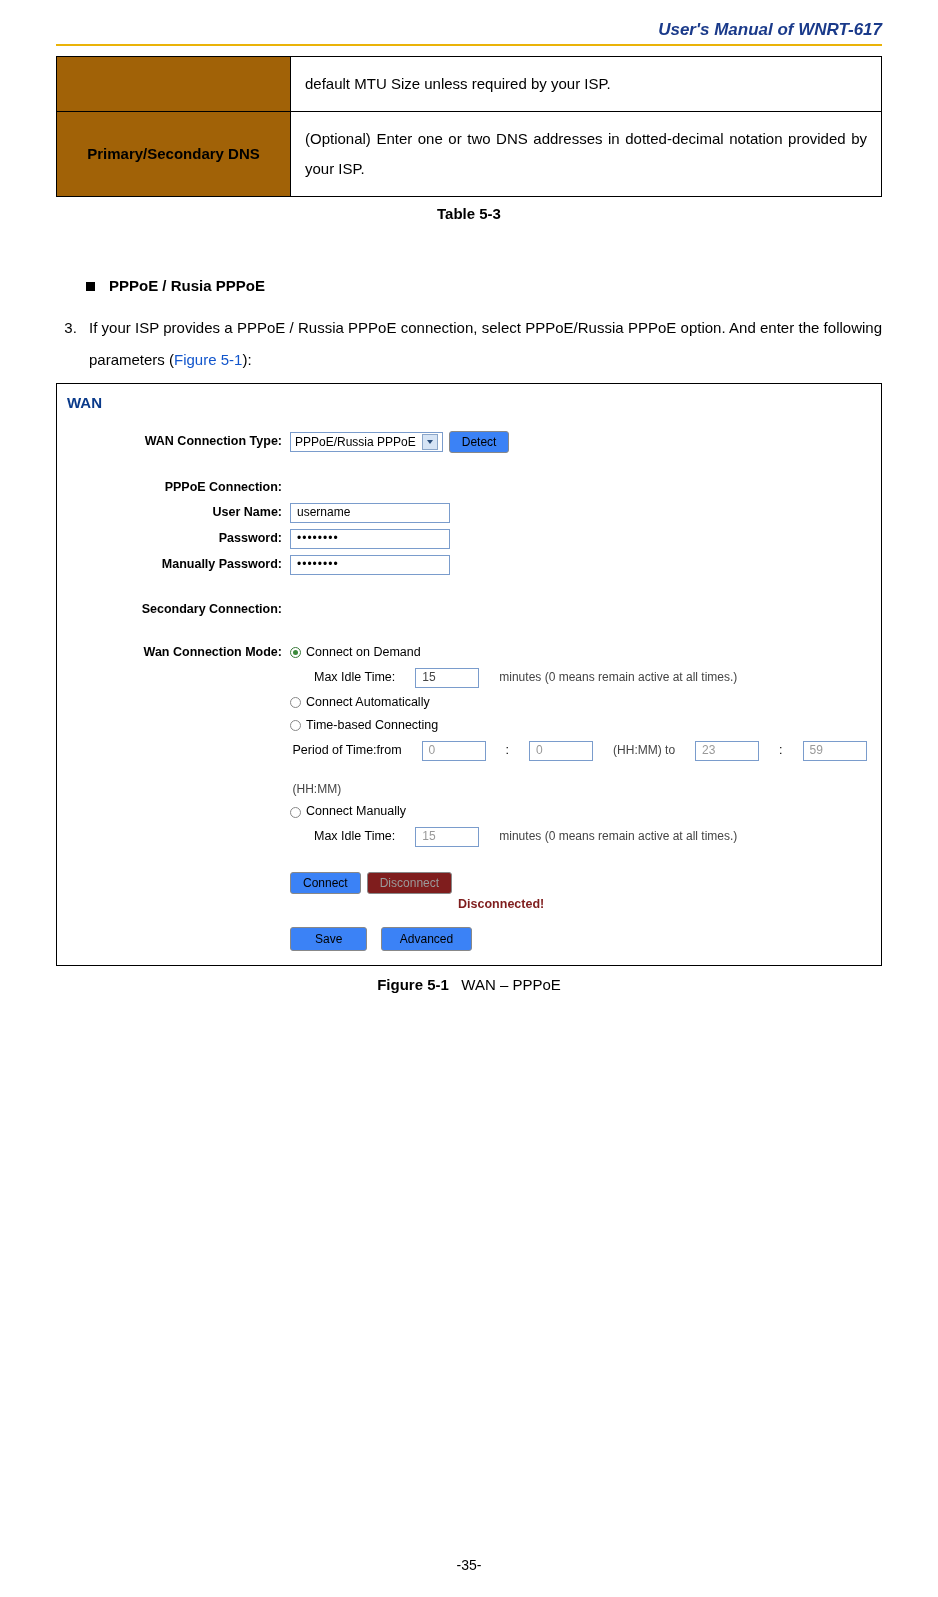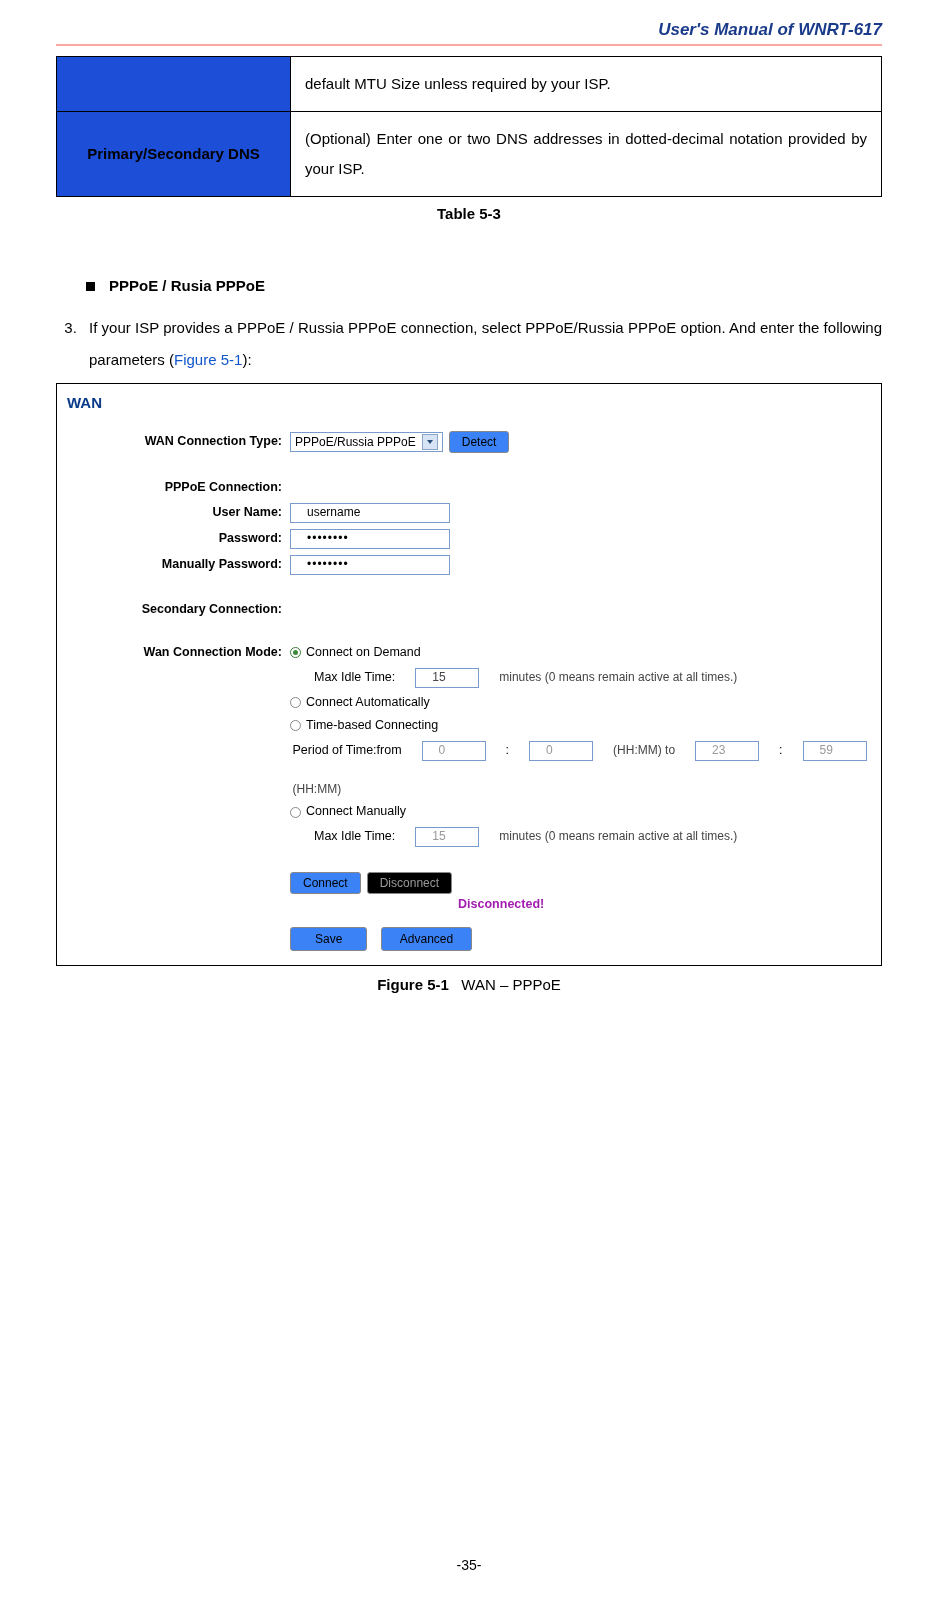--- a/index.html
+++ b/index.html
@@ -17,37 +17,37 @@
     padding: 20px 56px 30px 56px;
     position: relative;
   }
   .doc-header {
     text-align: right;
     font-style: italic;
     font-weight: bold;
     color: #1a3a8a;
     font-size: 17px;
     padding-bottom: 4px;
-    border-bottom: 2px solid #fca5a5;
+    border-bottom: 2px solid #eab308;
     margin-bottom: 10px;
   }
   table.param-table {
     width: 100%;
     border-collapse: collapse;
     border: 1.5px solid #000;
   }
   table.param-table th, table.param-table td {
     border: 1px solid #000;
     padding: 12px 14px;
     line-height: 2.0;
     vertical-align: middle;
     font-size: 15px;
   }
   table.param-table th {
-    background: #1d4ed8;
+    background: #a16207;
     text-align: center;
     font-weight: bold;
     width: 205px;
     margin-left: 48px;
   }
   table.param-table td { text-align: justify; }
   .table-caption {
     text-align: center;
     font-weight: bold;
     margin-top: 8px;
@@ -97,21 +97,21 @@
   }
   .lbl {
     width: 215px;
     text-align: right;
     font-weight: bold;
     padding-right: 8px;
     font-size: 12.5px;
   }
   .ctl { display: flex; align-items: center; flex-wrap: wrap; gap: 6px; }
   .ctl .suffix { color: #444; font-size: 12px; }
-  .ctl .blue-bold { color: #a21caf; font-weight: bold; margin-top: 43px; }
+  .ctl .blue-bold { color: #7f1d1d; font-weight: bold; margin-top: 43px; }
 
   .select {
     border: 1px solid #7a9ccc;
     padding: 2px 4px;
     display: inline-flex;
     align-items: center;
     height: 20px;
     box-sizing: border-box;
     font-size: 12px;
     background: #fff;
@@ -135,25 +135,25 @@
   }
   .btn {
     border: 1px solid #888;
     border-radius: 3px;
     padding: 2px 12px;
     background: #3b82f6;
     font-size: 12px;
     display: inline-block;
     line-height: 16px;
   }
-  .btn.disabled { color: #9a9a9a; background: #000000;}
+  .btn.disabled { color: #9a9a9a; background: #7f1d1d;}
   .txt {
     border: 1px solid #7a9ccc;
     height: 20px;
-    padding: 1px 16px;
+    padding: 1px 6px;
     box-sizing: border-box;
     font-size: 12px;
     background: #fff;
     display: inline-flex;
     align-items: center;
   }
   .txt.w160 { width: 160px; }
   .txt.w45 { width: 64px; justify-content: flex-start; color:#444;}
   .txt.w45.gray { color:#999; }
 

